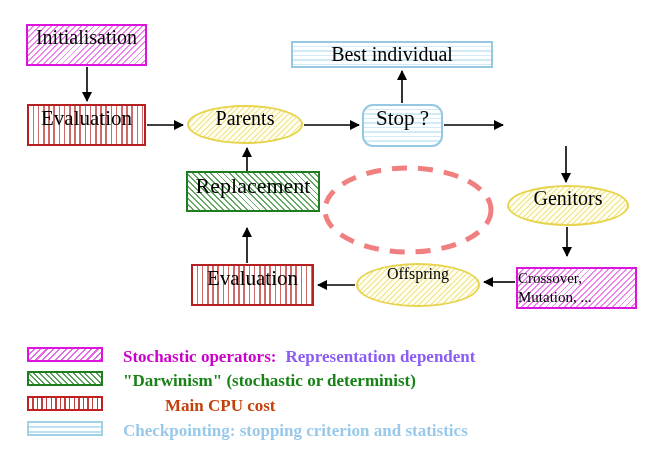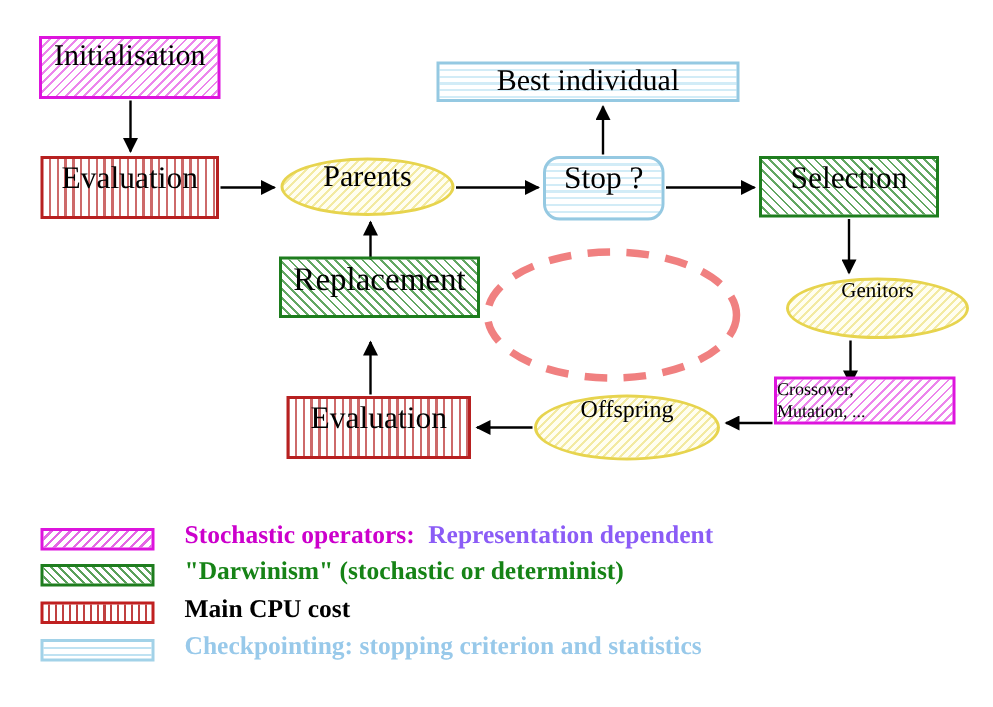--- a/index.html
+++ b/index.html
@@ -34,41 +34,41 @@
     background:repeating-linear-gradient(135deg,#fffef0 0 2.6px,#f3eaa2 2.6px 4px);
   }
   
   .n-init{left:26px;top:24px;width:121px;height:42px;font-size:20px;}
   .n-eval-top{left:27px;top:104px;width:119px;height:42px;font-size:21px;}
   .n-parents{left:187px;top:105px;width:116px;height:39px;font-size:20px;}
   .n-best{left:291px;top:41px;width:202px;height:27px;font-size:20px;}
   .n-stop{left:362px;top:104px;width:81px;height:43px;font-size:21px;border-radius:11px;}
   .n-selection{left:506px;top:104px;width:120px;height:41px;font-size:21px;}
   .n-replacement{left:186px;top:171px;width:134px;height:41px;font-size:22px;}
-  .n-genitors{left:524px;top:185px;width:122px;height:41px;font-size:14px;}
+  .n-genitors{left:507px;top:185px;width:122px;height:41px;font-size:20px;}
   .n-eval-bottom{left:191px;top:264px;width:123px;height:42px;font-size:21px;}
   .n-offspring{left:356px;top:263px;width:124px;height:44px;font-size:16px;}
-  .n-crossover{left:516px;top:251px;width:121px;height:32px;font-size:12px;flex-direction:column;line-height:1.25;}
+  .n-crossover{left:516px;top:267px;width:121px;height:42px;font-size:15px;flex-direction:column;line-height:1.25;}
   .n-generation{
     left:323px;top:167px;width:170px;height:86px;font-size:21px;color:#f08080;
     background:transparent;border:none;
   }
   
-  .legend-row{position:absolute;left:27px;display:flex;align-items:flex-end;}
+  .legend-row{position:absolute;left:27px;display:flex;align-items:flex-start;}
   .legend-swatch{width:76px;height:15px;box-sizing:border-box;margin-right:20px;flex:0 0 auto;}
   .legend-text{font-size:17px;font-weight:bold;white-space:nowrap;}
   .lr1{top:347px;}.lr2{top:371px;}.lr3{top:396px;}.lr4{top:421px;}
   .sw-magenta{border:2px solid #dd14dd;background:repeating-linear-gradient(135deg,#ffffff 0 3px,#e468e4 3px 4.5px);}
   .sw-green{border:2px solid #1e7d1e;background:repeating-linear-gradient(45deg,#ffffff 0 2.6px,#5aa05a 2.6px 4px);}
   .sw-red{border:2px solid #c02020;background:repeating-linear-gradient(90deg,#ffffff 0 3.2px,#c04040 3.2px 4.6px);}
   .sw-cyan{border:2px solid #a2d2e8;background:repeating-linear-gradient(180deg,#ffffff 0 3.4px,#bfe2f2 3.4px 4.8px);}
   .t-magenta{color:#cc00cc;}
   .t-gold{color:#8b5cf6;margin-left:9px;}
   .t-green{color:#168316;}
-  .t-red{color:#000000;}
+  .t-red{color:#c2410c;margin-left:42px;}
   .t-lightblue{color:#98c9ea;}
 </style>
 </head>
 <body>
 
 <div class="canvas">
 
   <svg class="arrow-layer" width="662" height="471" viewBox="0 0 662 471" xmlns="http://www.w3.org/2000/svg">
     <defs>
       <marker id="arr" viewBox="0 0 10 10" refX="9" refY="5" markerUnits="userSpaceOnUse" markerWidth="14" markerHeight="10" orient="auto-start-reverse">
@@ -102,23 +102,20 @@
   </div>
 
   <div class="node ellipse-yellow n-parents">
     <span>Parents</span>
   </div>
 
   <div class="node stripe-cyan n-stop">
     <span>Stop ?</span>
   </div>
 
-  <div class="node hatch-green n-selection">
-    <span>Selection</span>
-  </div>
 
   <div class="node hatch-green n-replacement">
     <span>Replacement</span>
   </div>
 
 
   <div class="node ellipse-yellow n-genitors">
     <span>Genitors</span>
   </div>
 

